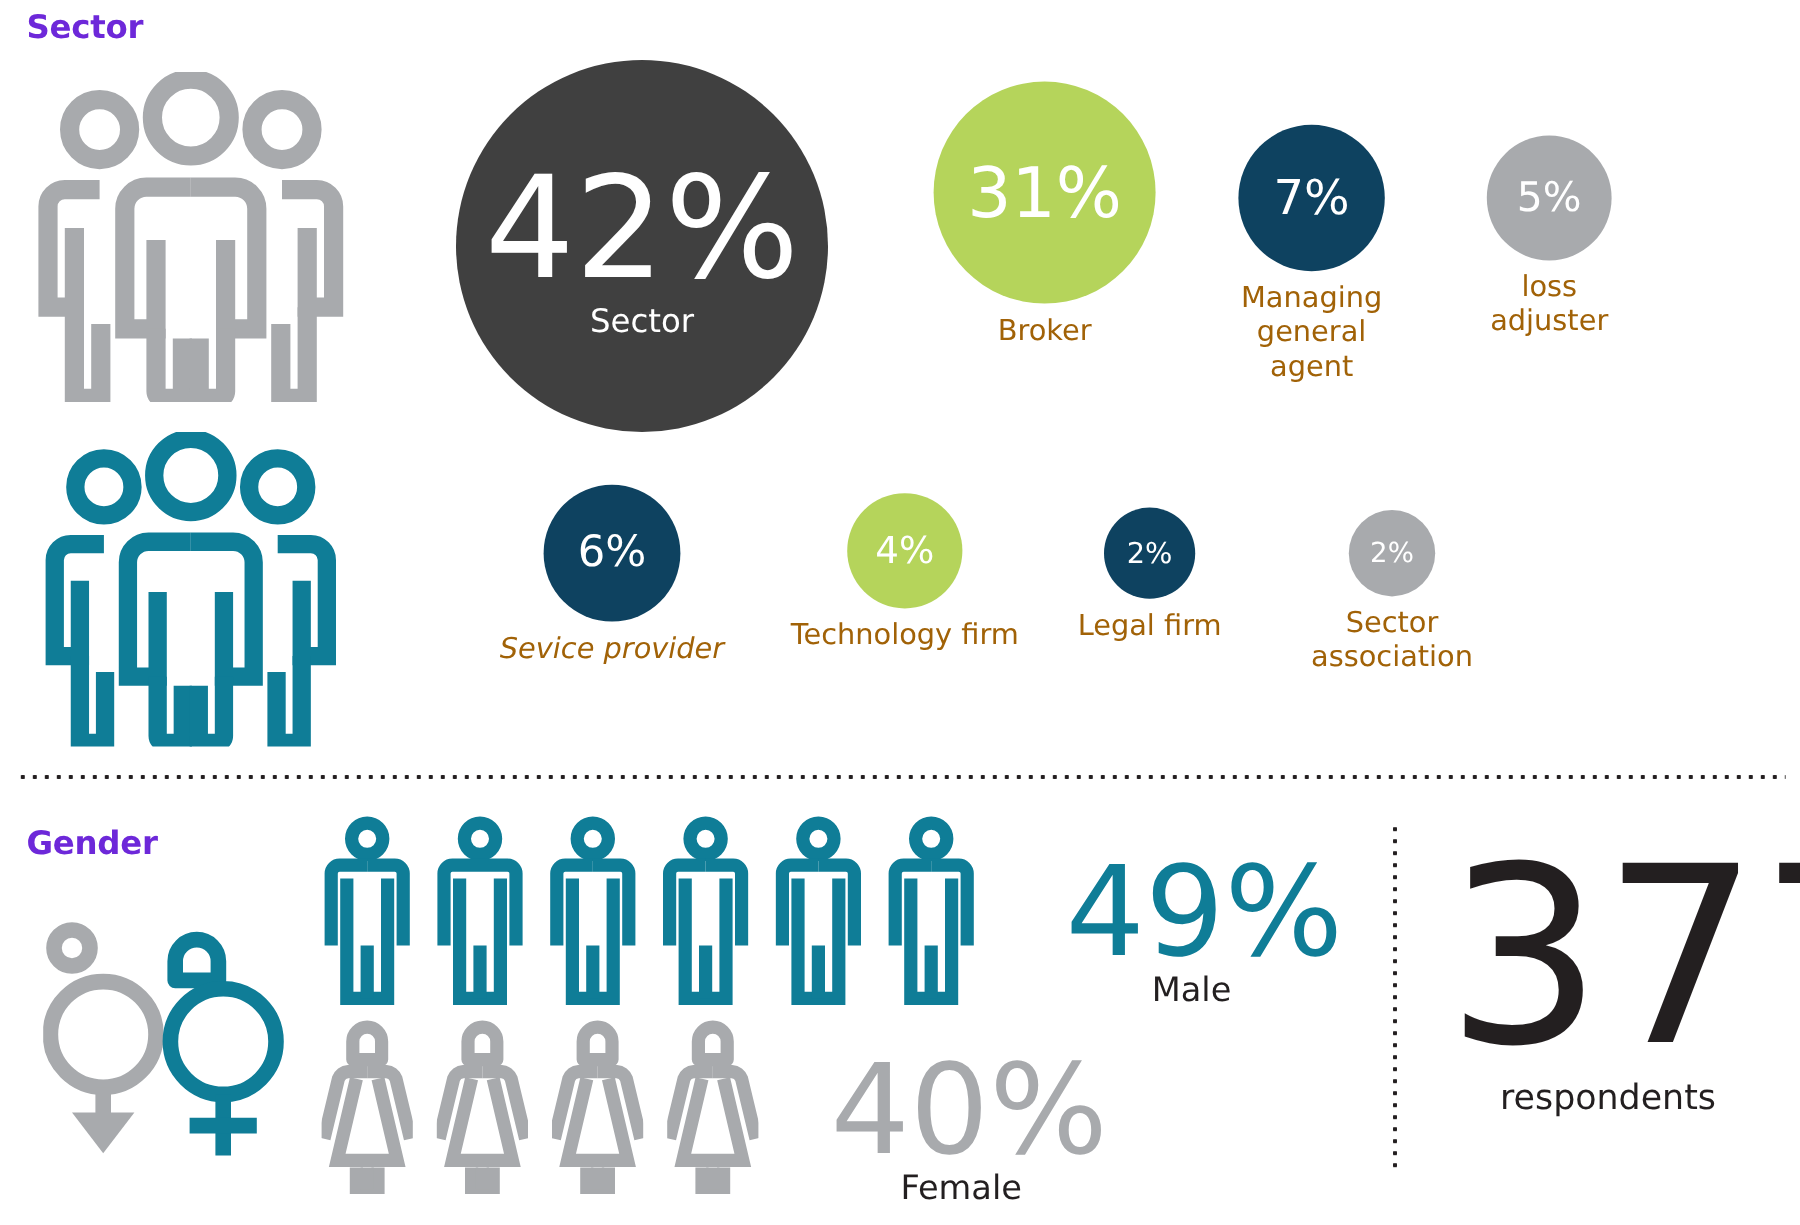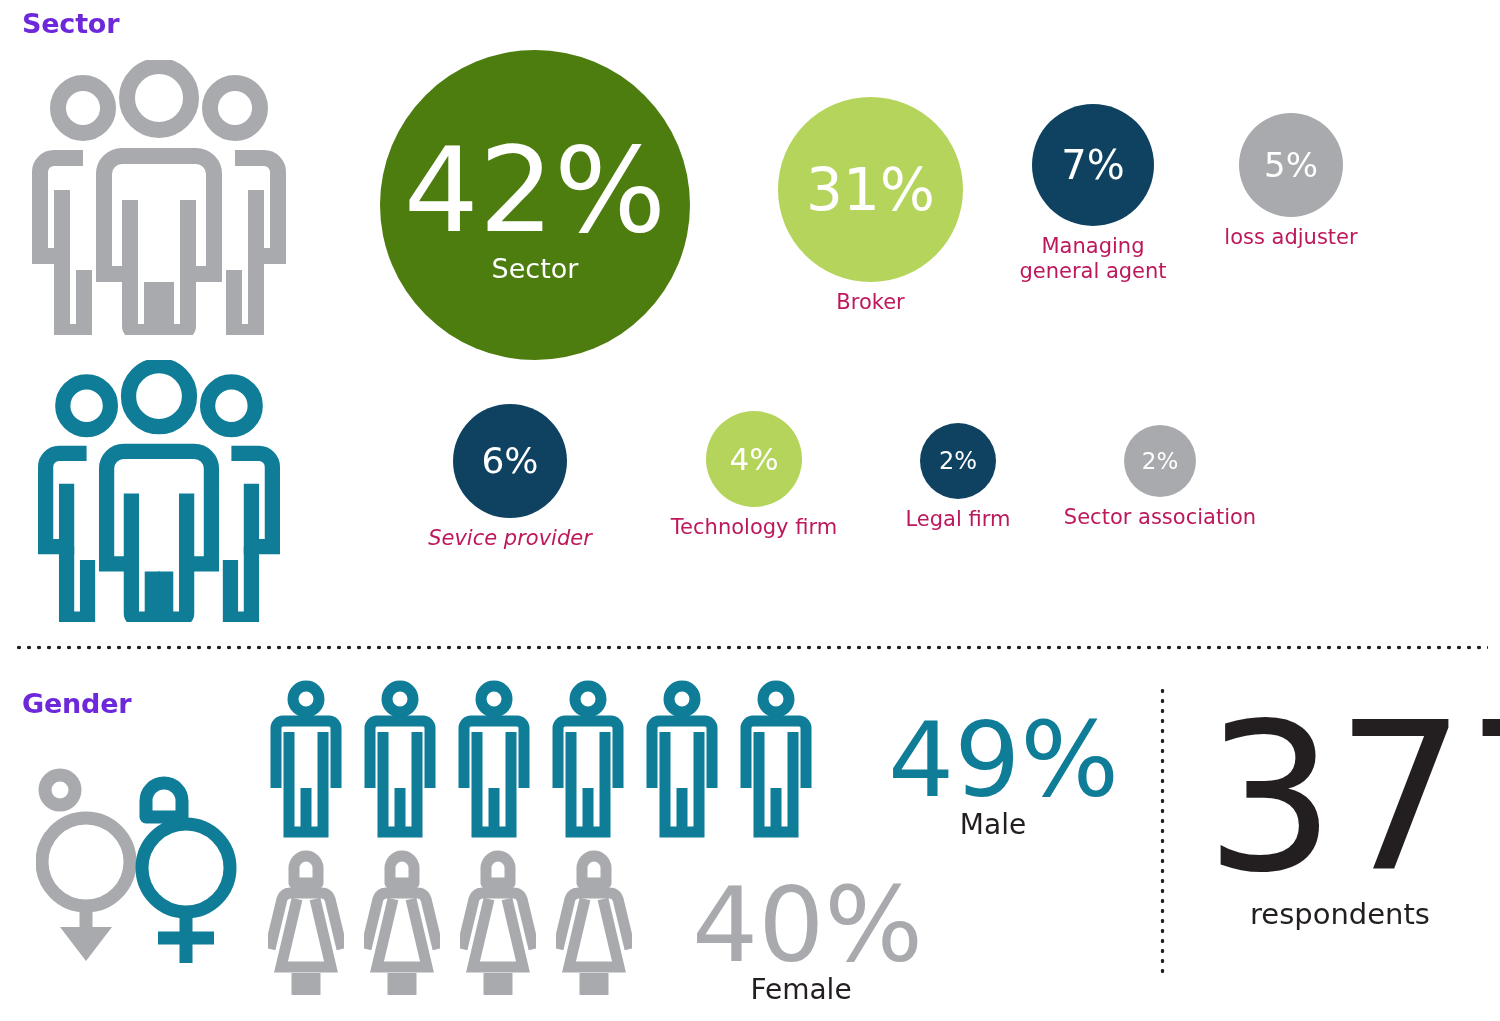--- a/index.html
+++ b/index.html
@@ -33,21 +33,21 @@
   .bubble{
     border-radius:50%;display:flex;align-items:center;justify-content:center;
     margin:0 auto;line-height:1;
   }
   .bubble .pct{
     font-family:"DejaVu Sans","Liberation Sans",sans-serif;
     font-weight:400;color:#ffffff;display:block;
   }
   .blabel{
     font-family:"DejaVu Sans","Liberation Sans",sans-serif;
-    font-size:21px;color:#be185d;line-height:1.18;margin-top:8px;
+    font-size:24px;color:#a16207;line-height:1.18;margin-top:8px;
   }
   .blabel.inside{color:#ffffff;margin:0;}
 
   
   .bubble.with-inner{flex-direction:column;}
 
   
   .bigstat{
     font-family:"DejaVu Sans","Liberation Sans",sans-serif;
     font-weight:400;line-height:0.9;
@@ -101,27 +101,27 @@
       <circle cx="131" cy="38" r="32"></circle>
       <path d="M131 96 H94 a18 18 0 0 0 -18 18 V214 h26 V140"></path>
       <path d="M131 96 H168 a18 18 0 0 1 18 18 V214 h-26 V140"></path>
       <path d="M102 214 v52 a6 6 0 0 0 6 6 h16 V222"></path>
       <path d="M160 214 v52 a6 6 0 0 1 -6 6 h-16 V222"></path>
     </g>
   </svg>
 </div>
 
 <div class="abs bubble-wrap" style="left:378px;top:50px;width:314px;">
-  <div class="bubble with-inner" style="width:310px;height:310px;background:#4d7c0f;">
+  <div class="bubble with-inner" style="width:310px;height:310px;background:#404040;">
     <span class="pct" style="font-size:118px;margin-top:6px;">42%</span>
     <span class="blabel inside" style="font-size:27px;margin-top:4px;">Sector</span>
   </div>
 </div>
 
-<div class="abs bubble-wrap" style="left:778px;top:97px;width:185px;">
+<div class="abs bubble-wrap" style="left:778px;top:68px;width:185px;">
   <div class="bubble" style="width:185px;height:185px;background:#B5D45B;">
     <span class="pct" style="font-size:58px;">31%</span>
   </div>
   <div class="blabel">Broker</div>
 </div>
 
 <div class="abs bubble-wrap" style="left:1032px;top:104px;width:122px;">
   <div class="bubble" style="width:122px;height:122px;background:#0E4260;">
     <span class="pct" style="font-size:40px;">7%</span>
   </div>

